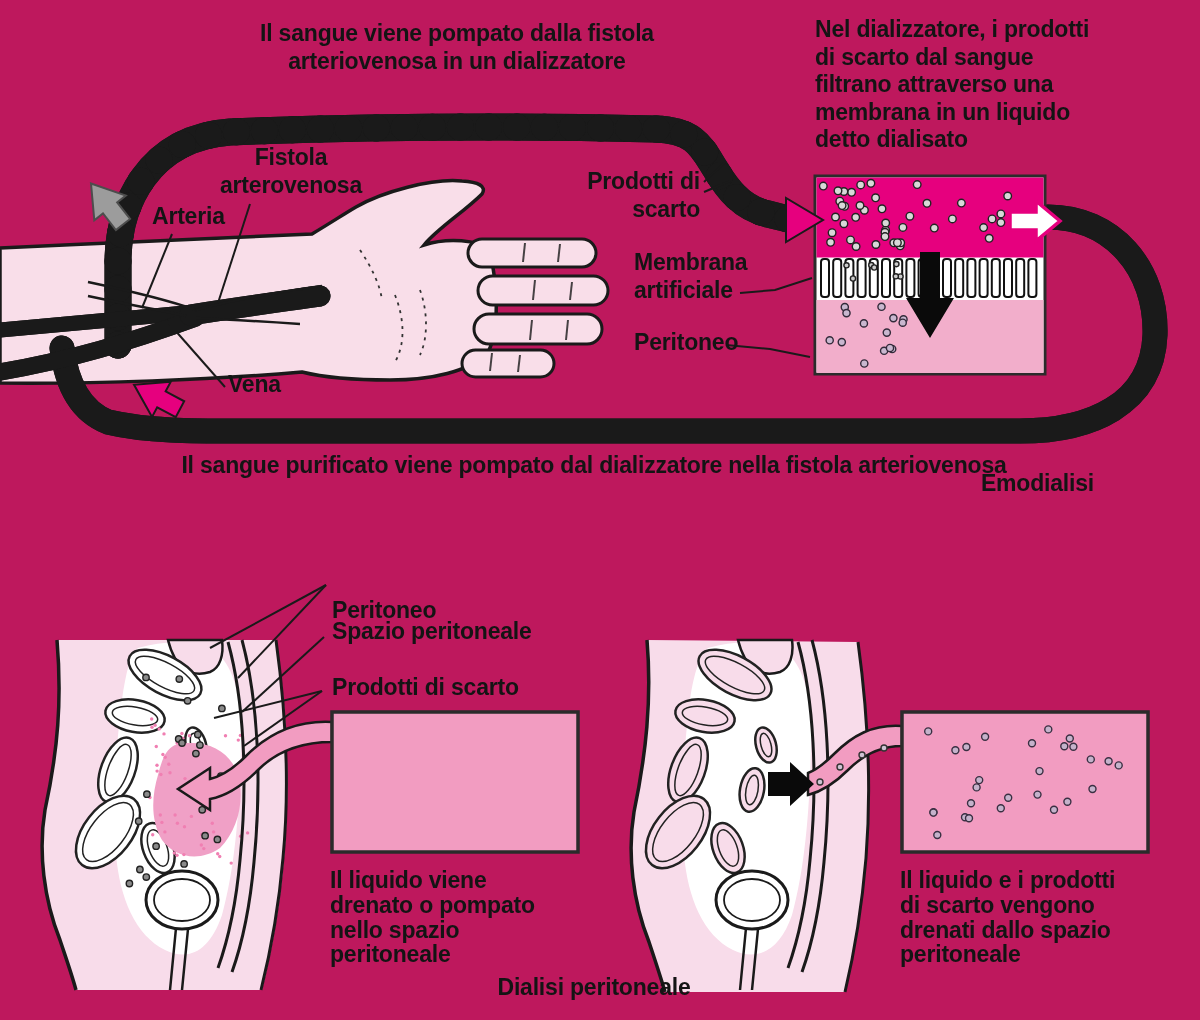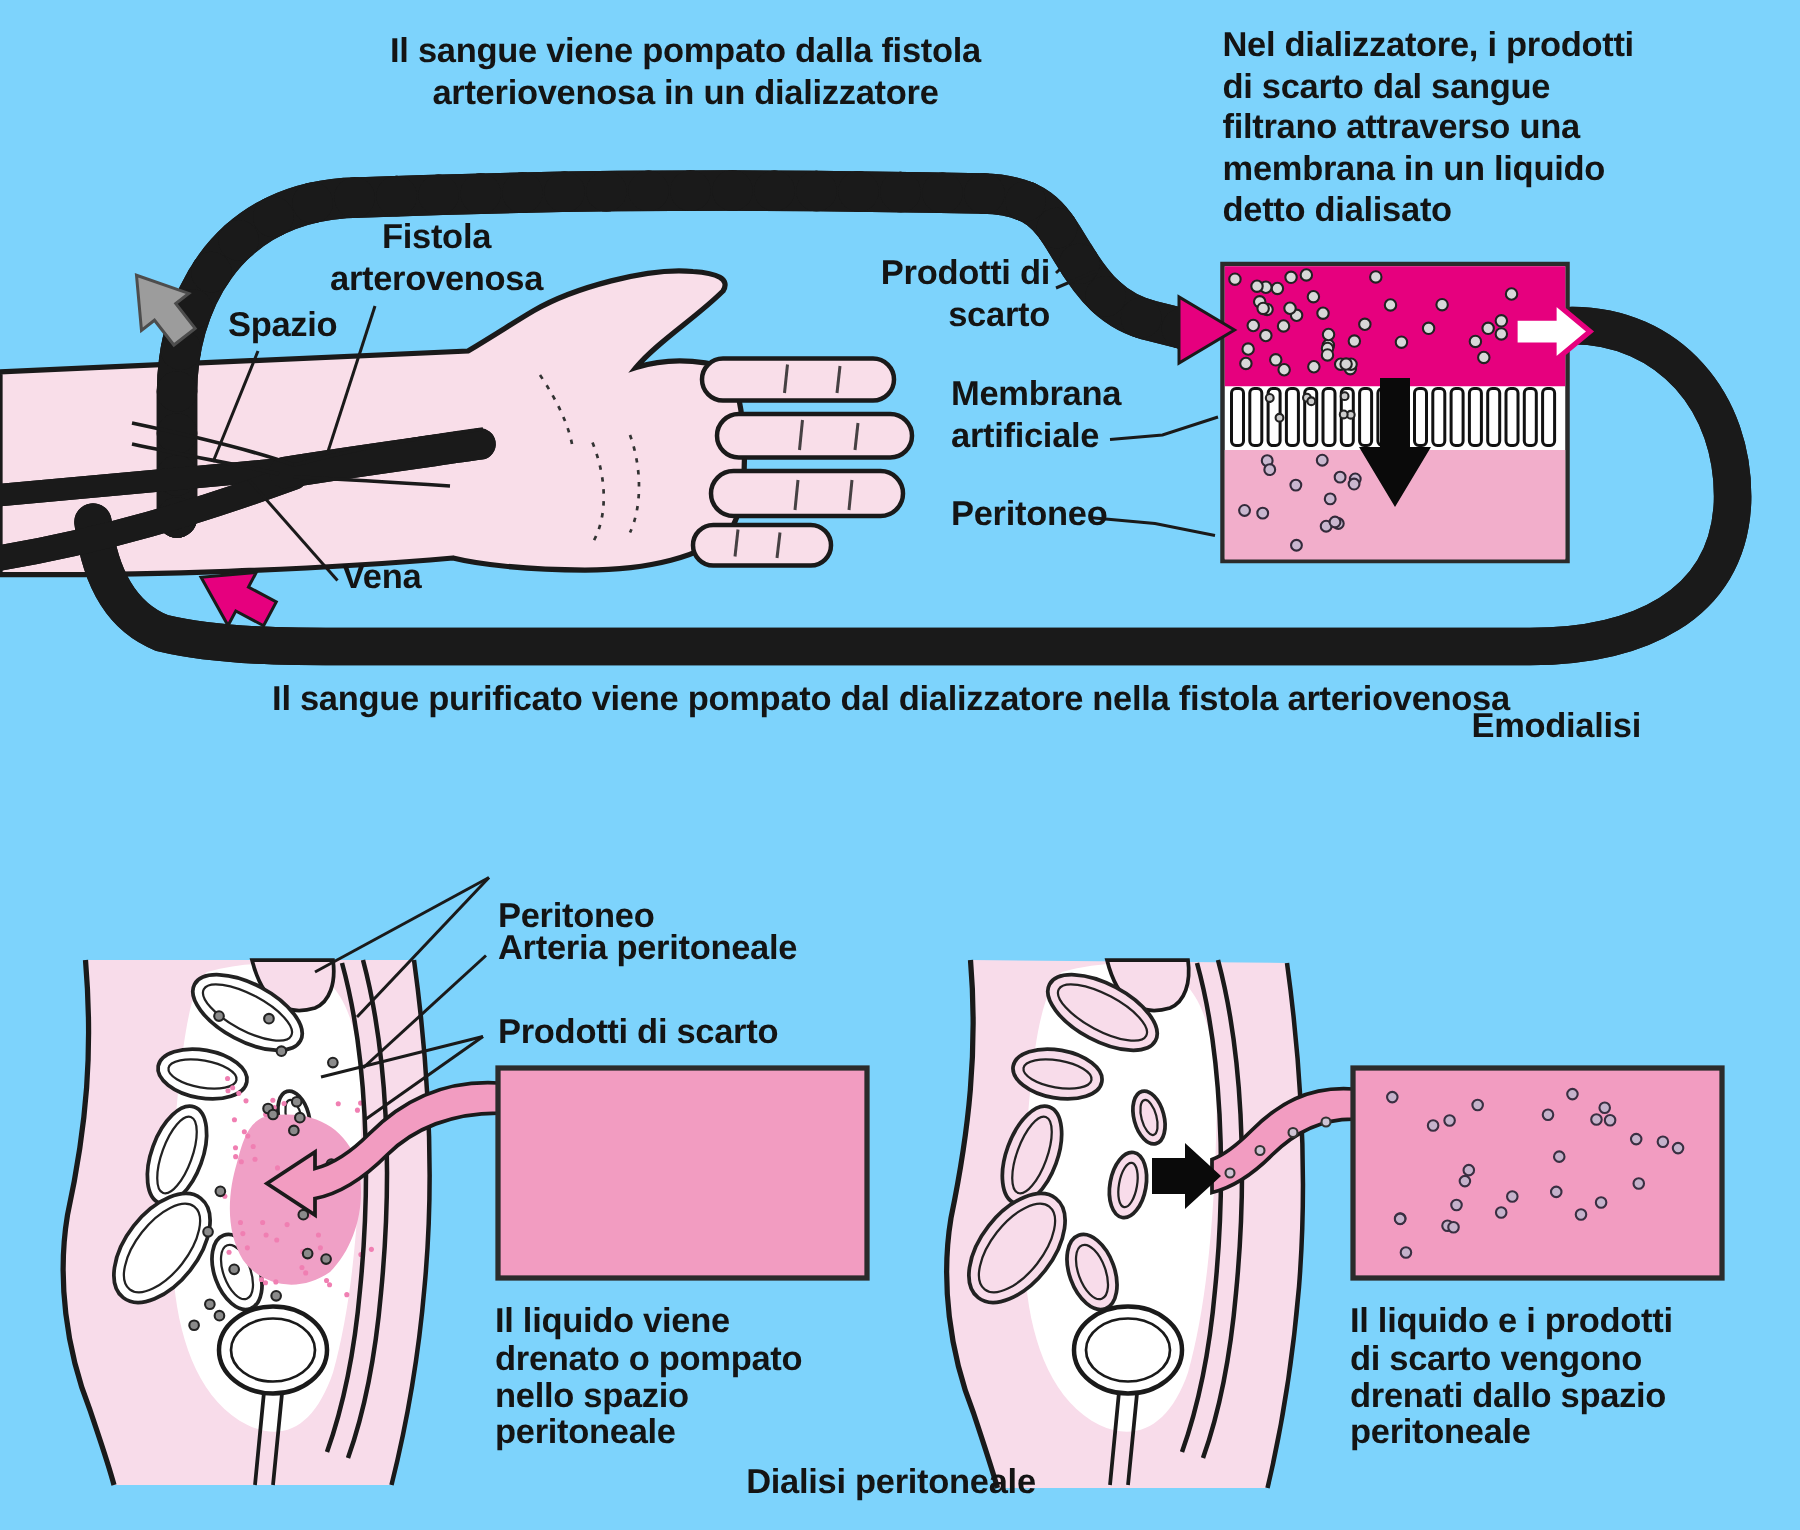--- a/index.html
+++ b/index.html
@@ -1,16 +1,16 @@
 <!DOCTYPE html>
 <html><head>
 <meta charset="utf-8">
 <style>
   html,body{margin:0;padding:0;background:#fff;}
-  .canvas{position:relative;width:1200px;height:1020px;background:#7dd3fc;overflow:hidden;
+  .canvas{position:relative;width:1200px;height:1020px;background:#be185d;overflow:hidden;
           font-family:"Liberation Sans",sans-serif;color:#111;}
   .canvas svg{position:absolute;left:0;top:0;}
   .cap{position:absolute;font-weight:700;color:#141414;white-space:pre-line;
        line-height:1.2;font-size:23px;letter-spacing:-0.2px;}
   .cap.center{text-align:center;}
   .cap.right{text-align:right;}
   .cap.tight{line-height:1.08;}
   
   .tubeO{fill:none;stroke:#1a1a1a;stroke-width:27px;stroke-linecap:round;}
   .tubeF{fill:none;stroke:#e6007e;stroke-width:20px;stroke-linecap:round;}
@@ -431,33 +431,33 @@
 <div class="cap center" style="left:157px;top:20px;width:600px;">Il sangue viene pompato dalla fistola
 arteriovenosa in un dializzatore</div>
 <div class="cap" style="left:815px;top:16px;width:385px;">Nel dializzatore, i prodotti
 di scarto dal sangue
 filtrano attraverso una
 membrana in un liquido
 detto dialisato</div>
 
 <div class="cap" style="left:220px;top:144px;text-align:center;">Fistola
 arterovenosa</div>
-<div class="cap" style="left:152px;top:203px;">Spazio</div>
+<div class="cap" style="left:152px;top:203px;">Arteria</div>
 <div class="cap" style="left:228px;top:371px;">Vena</div>
 <div class="cap right" style="left:540px;top:168px;width:160px;">Prodotti di
 scarto</div>
 <div class="cap" style="left:634px;top:249px;">Membrana
 artificiale</div>
 <div class="cap" style="left:634px;top:329px;">Peritoneo</div>
 
 <div class="cap center" style="left:94px;top:452px;width:1000px;">Il sangue purificato viene pompato dal dializzatore nella fistola arteriovenosa</div>
 <div class="cap center" style="left:94px;top:470px;width:1000px;text-align:right;">Emodialisi</div>
 
 <div class="cap" style="left:332px;top:564px;margin-top:33px;">Peritoneo</div>
-<div class="cap" style="left:332px;top:618px;">Arteria peritoneale</div>
+<div class="cap" style="left:332px;top:618px;">Spazio peritoneale</div>
 <div class="cap" style="left:332px;top:674px;">Prodotti di scarto</div>
 
 <div class="cap tight" style="left:330px;top:868px;width:260px;">Il liquido viene
 drenato o pompato
 nello spazio
 peritoneale</div>
 <div class="cap tight" style="left:900px;top:868px;width:270px;">Il liquido e i prodotti
 di scarto vengono
 drenati dallo spazio
 peritoneale</div>

